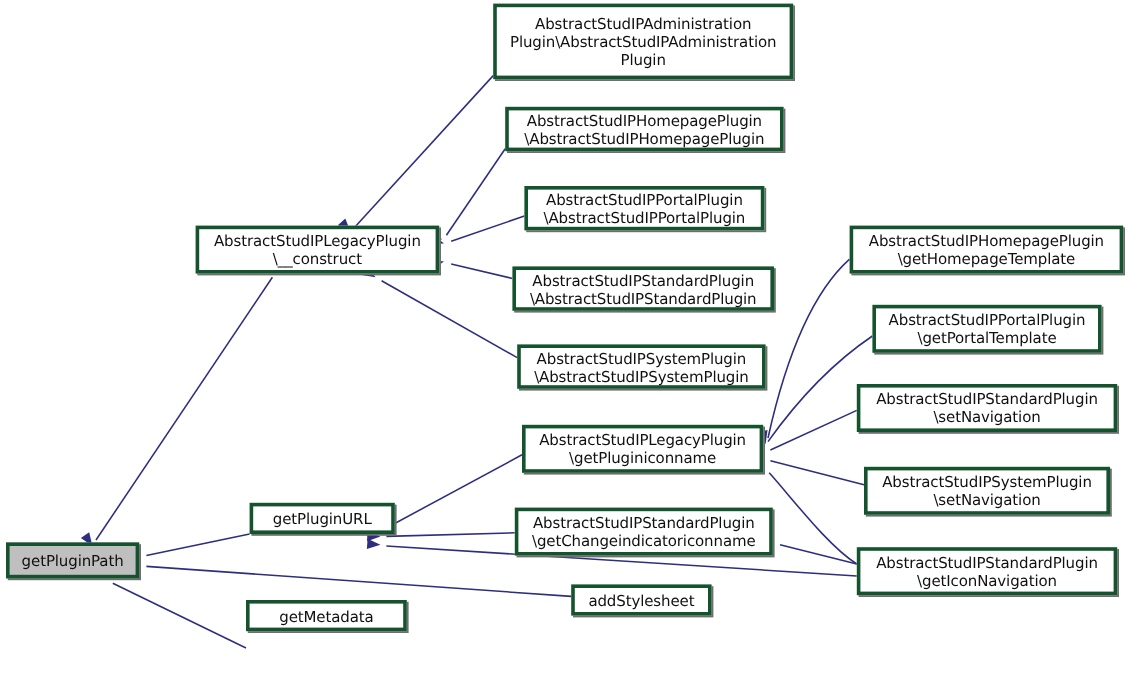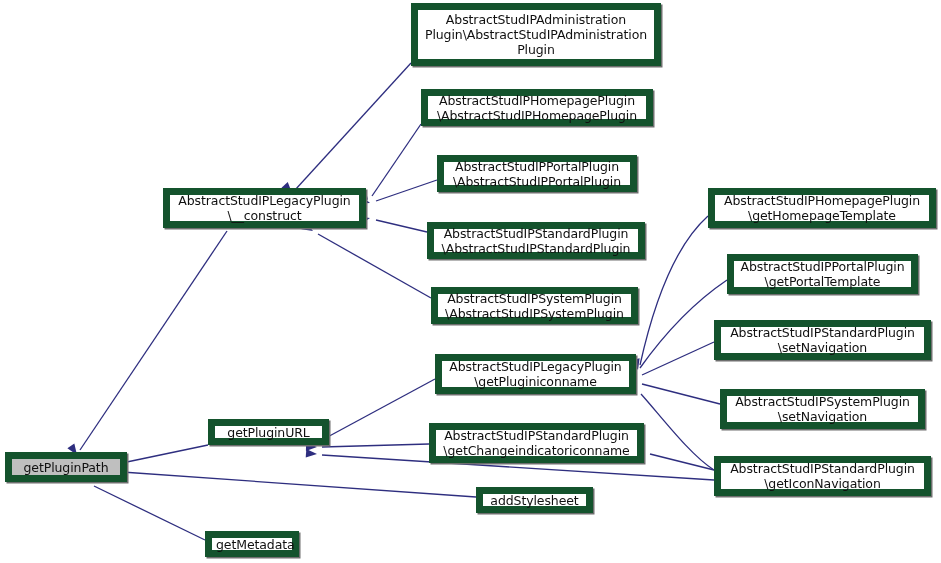--- a/index.html
+++ b/index.html
@@ -20,21 +20,21 @@
     position: absolute;
     left: 0;
     top: 0;
     width: 941px;
     height: 563px;
     pointer-events: none;
   }
   .gnode {
     position: absolute;
     box-sizing: border-box;
-    border: 7px solid #14532d;
+    border: 3px solid #14532d;
     background: #ffffff;
     color: #101010;
     font-size: 12.5px;
     line-height: 15px;
     text-align: center;
     display: flex;
     align-items: center;
     justify-content: center;
     white-space: pre-line;
     letter-spacing: -0.1px;
@@ -115,17 +115,17 @@
 \setNavigation</span></div>
       <div class="gnode" style="left: 435px; top: 354px; width: 201px; height: 40px;"><span class="label">AbstractStudIPLegacyPlugin
 \getPluginiconname</span></div>
       <div class="gnode" style="left: 720px; top: 389px; width: 205px; height: 40px;"><span class="label">AbstractStudIPSystemPlugin
 \setNavigation</span></div>
       <div class="gnode" style="left: 208px; top: 419px; width: 121px; height: 26px;"><span class="label">getPluginURL</span></div>
       <div class="gnode" style="left: 429px; top: 423px; width: 215px; height: 40px;"><span class="label">AbstractStudIPStandardPlugin
 \getChangeindicatoriconname</span></div>
       <div class="gnode" style="left: 714px; top: 456px; width: 217px; height: 40px;"><span class="label">AbstractStudIPStandardPlugin
 \getIconNavigation</span></div>
-      <div class="gnode highlight" style="left: 5px; top: 452px; width: 122px; height: 30px;"><span class="label">getPluginPath</span></div>
+      <div class="gnode highlight" style="left: 5px; top: 452px; width: 111px; height: 30px;"><span class="label">getPluginPath</span></div>
       <div class="gnode" style="left: 476px; top: 487px; width: 117px; height: 26px; justify-content: center;"><span class="label">addStylesheet</span></div>
-      <div class="gnode" style="left: 205px; top: 531px; width: 94px; height: 26px;"><span class="label">getMetadata</span></div>
+      <div class="gnode" style="left: 205px; top: 500px; width: 134px; height: 26px;"><span class="label">getMetadata</span></div>
     </div>
 </div>
 
 </body></html>

